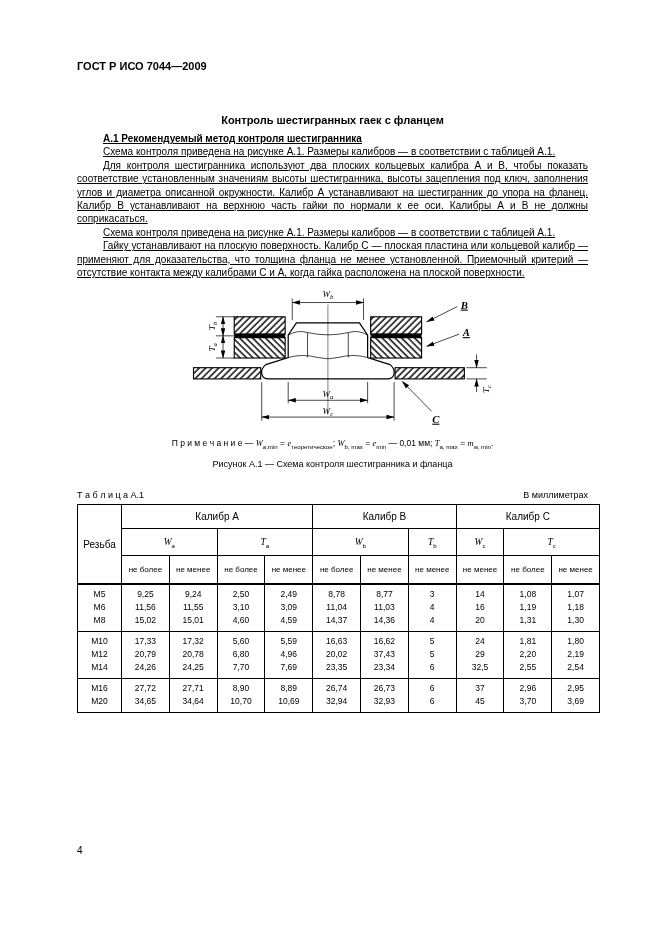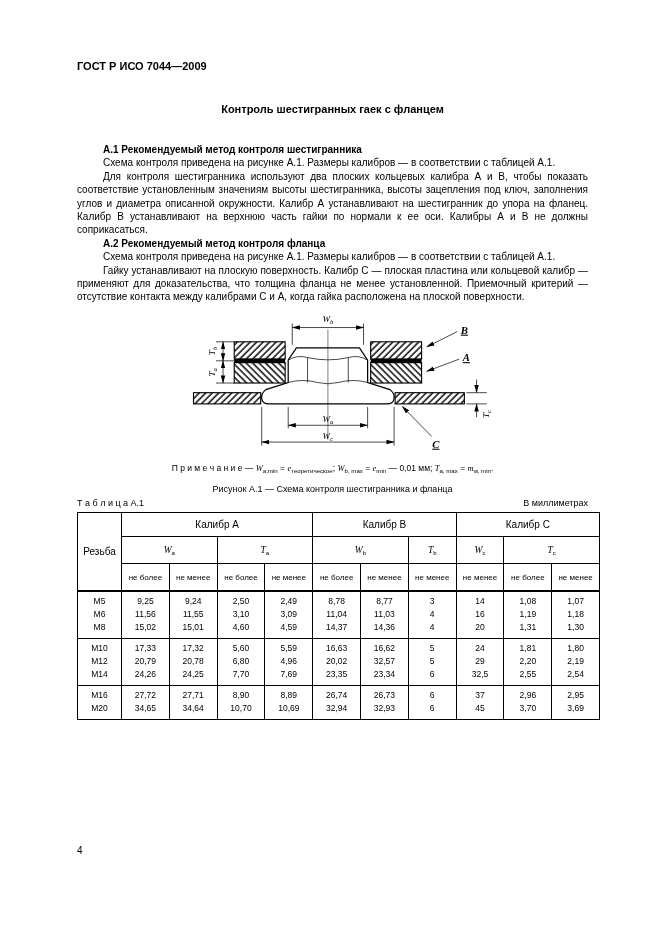--- a/index.html
+++ b/index.html
@@ -9,37 +9,37 @@
     width: 650px; height: 936px;
     background: #ffffff;
     color: #000;
     font-family: "Liberation Sans", sans-serif;
     padding: 60px 62px 4px 77px;
     overflow: hidden;
   }
   .std-code { font-size: 11px; font-weight: bold; }
   .annex { text-align: center; margin-top: 22px; }
   .annex div { font-size: 10px; font-weight: bold; line-height: 13.5px; }
-  .doc-title { text-align: center; font-size: 11px; font-weight: bold; margin-top: 31px; }
-  .sections { margin-top: 28px; }
+  .doc-title { text-align: center; font-size: 11px; font-weight: bold; margin-top: 42px; }
+  .sections { margin-top: 6px; text-decoration: underline; }
   .sec-heading { margin: 0; font-size: 10px; font-weight: bold; text-indent: 26px; line-height: 13.4px; }
   .para { margin: 0; font-size: 10px; line-height: 13.4px; text-align: justify; text-indent: 26px; }
 
   .figure-block { text-align: center; margin-top: 5px; }
   .fig-svg { display: inline-block; }
   .fig-legend { font-size: 8px; margin-top: 2px; }
   .fig-note { font-size: 8.5px; margin-top: 5px; }
   .fig-caption { font-size: 9px; margin-top: 11px; }
 
   .rt-i { font-family: "Liberation Serif", serif; font-style: italic; }
   .rt-sub { font-size: 72%; position: relative; top: 0.35em; }
 
   .table-caption-row {
     display: flex; justify-content: space-between; align-items: flex-end;
-    margin-top: 4px; font-size: 9px;
+    margin-top: 21px; font-size: 9px;
   }
   table.a1 {
     border-collapse: collapse; table-layout: fixed;
     width: 522px; margin-top: 4px;
     font-size: 8.5px;
     border: 1.5px solid #000;
   }
   table.a1 th, table.a1 td {
     border: 1px solid #000; padding: 0;
     text-align: center; vertical-align: middle;
@@ -83,21 +83,20 @@
 
   <div class="doc-title">Контроль шестигранных гаек с фланцем</div>
 
   <div class="sections">
     <div>
       <p class="sec-heading">А.1  Рекомендуемый метод контроля шестигранника</p>
       <p class="para">Схема контроля приведена на рисунке А.1. Размеры калибров — в соответствии с таблицей А.1.</p>
       <p class="para">Для контроля шестигранника используют два плоских кольцевых калибра А и В, чтобы показать соответствие установленным значениям высоты шестигранника, высоты зацепления под ключ, заполнения углов и диаметра описанной окружности. Калибр А устанавливают на шестигранник до упора на фланец. Калибр В устанавливают на верхнюю часть гайки по нормали к ее оси. Калибры А и В не должны соприкасаться.</p>
     </div>
     <div>
-      <p class="sec-heading">А.2  Рекомендуемый метод контроля фланца</p>
       <p class="para">Схема контроля приведена на рисунке А.1. Размеры калибров — в соответствии с таблицей А.1.</p>
       <p class="para">Гайку устанавливают на плоскую поверхность. Калибр С — плоская пластина или кольцевой калибр — применяют для доказательства, что толщина фланца не менее установленной. Приемочный критерий — отсутствие контакта между калибрами С и А, когда гайка расположена на плоской поверхности.</p>
     </div>
   </div>
 
   <div class="figure-block">
     <svg class="fig-svg" width="336" height="145" viewBox="0 0 330 142" xmlns="http://www.w3.org/2000/svg">
       <defs>
         <pattern id="h1" patternUnits="userSpaceOnUse" width="4.5" height="4.5" patternTransform="rotate(45)">
           <rect width="4.5" height="4.5" fill="#fff"></rect>
@@ -300,21 +299,21 @@
           <td>1,81</td>
           <td>1,80</td>
         </tr>
         <tr>
           <td>М12</td>
           <td>20,79</td>
           <td>20,78</td>
           <td>6,80</td>
           <td>4,96</td>
           <td>20,02</td>
-          <td>32,57</td>
+          <td>37,43</td>
           <td>5</td>
           <td>29</td>
           <td>2,20</td>
           <td>2,19</td>
         </tr>
         <tr class="row-last">
           <td>М14</td>
           <td>24,26</td>
           <td>24,25</td>
           <td>7,70</td>

